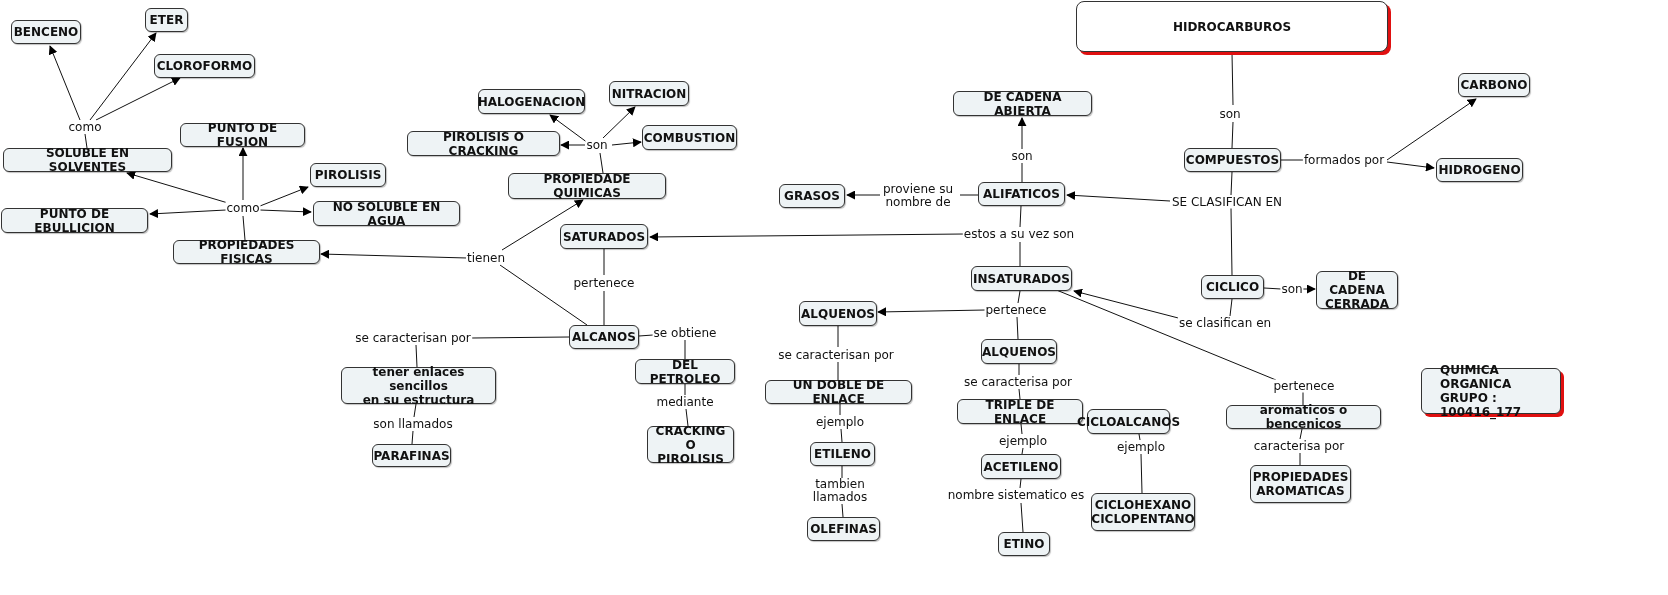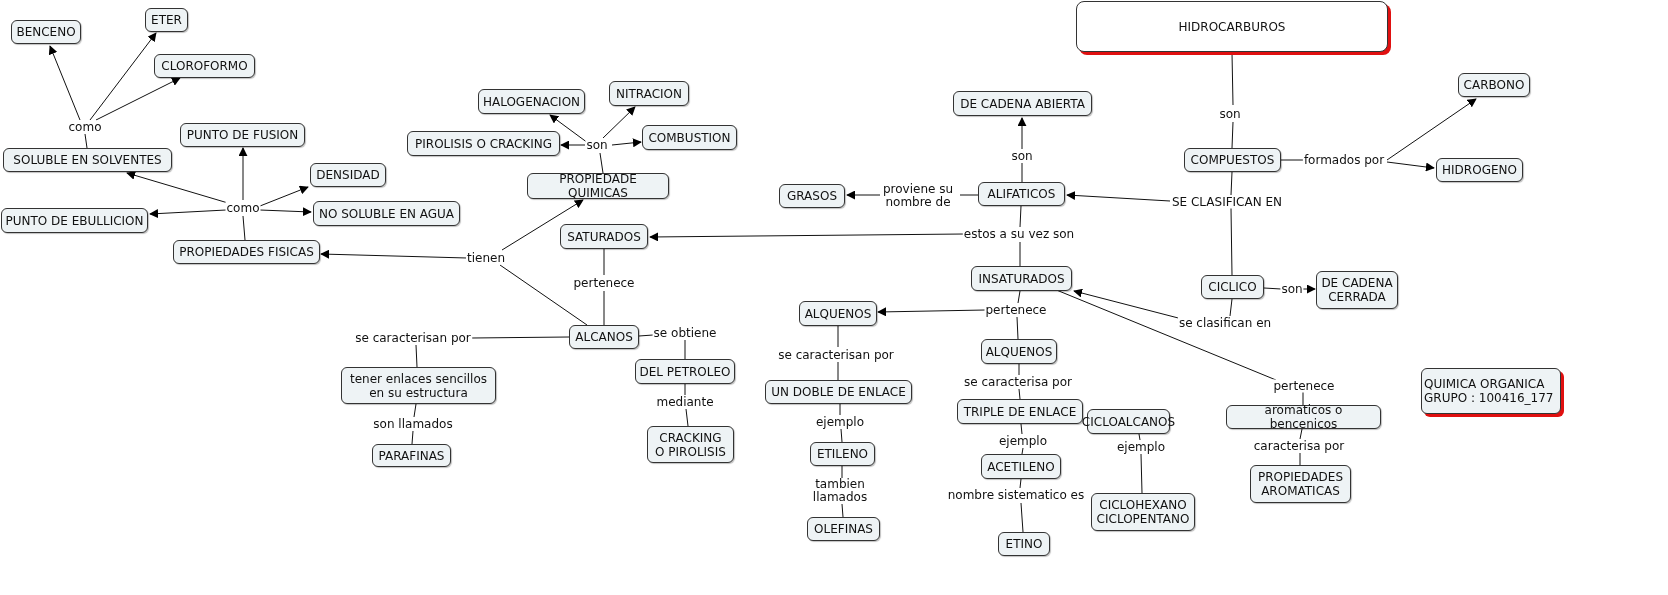--- a/index.html
+++ b/index.html
@@ -3,21 +3,21 @@
 <meta charset="utf-8">
 <style>
   html, body { margin: 0; padding: 0; background: #ffffff; }
   body { width: 1668px; height: 595px; position: relative; overflow: hidden;
          font-family: "DejaVu Sans", sans-serif; color: #111; }
   #edges { position: absolute; left: 0; top: 0; width: 1668px; height: 595px; }
   .node { position: absolute; box-sizing: border-box; background: #eef3f5;
           border: 1px solid #333; border-radius: 6px; font-size: 12px;
           display: flex; align-items: center; justify-content: center;
           text-align: center; line-height: 14px; white-space: pre-line;
-          box-shadow: 1px 1px 1px rgba(0,0,0,0.25); padding: 0 2px; cursor: pointer; }
+          box-shadow: 1px 1px 1px rgba(0,0,0,0.25); padding: 0 18px; cursor: pointer; font-weight: bold; }
   .node.root { background: #ffffff; border-radius: 8px; box-shadow: 3px 3px 0 #e01010; }
   .node.note { justify-content: flex-start; text-align: left; box-shadow: 3px 3px 0 #e01010; }
   .lbl { position: absolute; font-size: 12px; line-height: 13px; background: #fff;
          transform: translate(-50%, -50%); white-space: pre-line; text-align: center;
          padding: 0 1px; }
 </style>
 </head>
 <body>
 
 <svg id="edges" xmlns="http://www.w3.org/2000/svg">
@@ -105,27 +105,27 @@
 <div class="node" style="left:978px;top:182px;width:87px;height:24px;">ALIFATICOS</div>
 <div class="node" style="left:953px;top:91px;width:139px;height:25px;">DE CADENA ABIERTA</div>
 <div class="node" style="left:779px;top:184px;width:66px;height:24px;">GRASOS</div>
 <div class="node" style="left:1201px;top:275px;width:63px;height:24px;">CICLICO</div>
 <div class="node" style="left:1316px;top:271px;width:82px;height:38px;">DE CADENA
 CERRADA</div>
 <div class="node" style="left:560px;top:224px;width:88px;height:25px;">SATURADOS</div>
 <div class="node" style="left:971px;top:266px;width:101px;height:25px;">INSATURADOS</div>
 <div class="node" style="left:569px;top:325px;width:70px;height:24px;">ALCANOS</div>
 <div class="node" style="left:173px;top:240px;width:147px;height:24px;">PROPIEDADES FISICAS</div>
-<div class="node" style="left:527px;top:173px;width:142px;height:26px;">PROPIEDADE  QUIMICAS</div>
+<div class="node" style="left:508px;top:173px;width:158px;height:26px;">PROPIEDADE  QUIMICAS</div>
 <div class="node" style="left:478px;top:89px;width:107px;height:25px;">HALOGENACION</div>
 <div class="node" style="left:609px;top:81px;width:80px;height:25px;">NITRACION</div>
 <div class="node" style="left:407px;top:131px;width:153px;height:25px;border-radius:6px;">PIROLISIS O CRACKING</div>
 <div class="node" style="left:642px;top:125px;width:95px;height:25px;">COMBUSTION</div>
 <div class="node" style="left:180px;top:123px;width:125px;height:24px;">PUNTO DE  FUSION</div>
-<div class="node" style="left:310px;top:163px;width:76px;height:24px;">DENSIDAD</div>
+<div class="node" style="left:310px;top:163px;width:76px;height:24px;">PIROLISIS</div>
 <div class="node" style="left:313px;top:201px;width:147px;height:25px;">NO SOLUBLE EN  AGUA</div>
 <div class="node" style="left:1px;top:208px;width:147px;height:25px;">PUNTO DE EBULLICION</div>
 <div class="node" style="left:3px;top:148px;width:169px;height:24px;">SOLUBLE  EN   SOLVENTES</div>
 <div class="node" style="left:11px;top:20px;width:70px;height:24px;text-align:center;">BENCENO</div>
 <div class="node" style="left:145px;top:8px;width:43px;height:24px;">ETER</div>
 <div class="node" style="left:154px;top:54px;width:101px;height:24px;">CLOROFORMO</div>
 <div class="node" style="left:341px;top:367px;width:155px;height:37px;">tener  enlaces  sencillos
 en su estructura</div>
 <div class="node" style="left:372px;top:444px;width:79px;height:23px;">PARAFINAS</div>
 <div class="node" style="left:635px;top:359px;width:100px;height:25px;">DEL PETROLEO</div>

